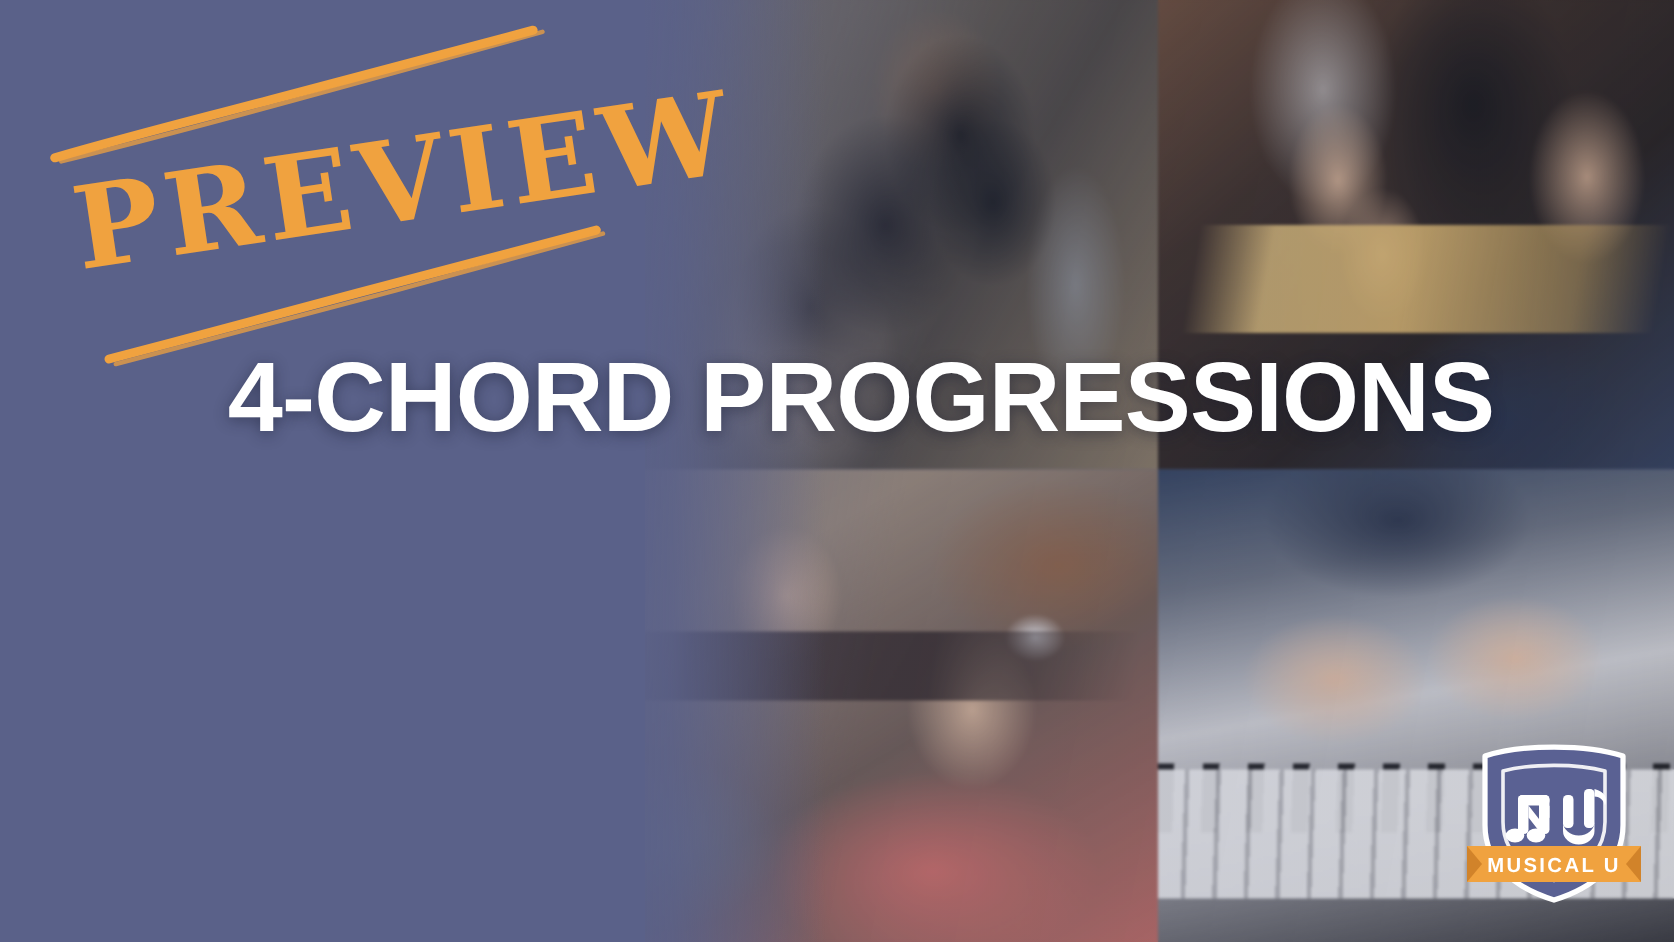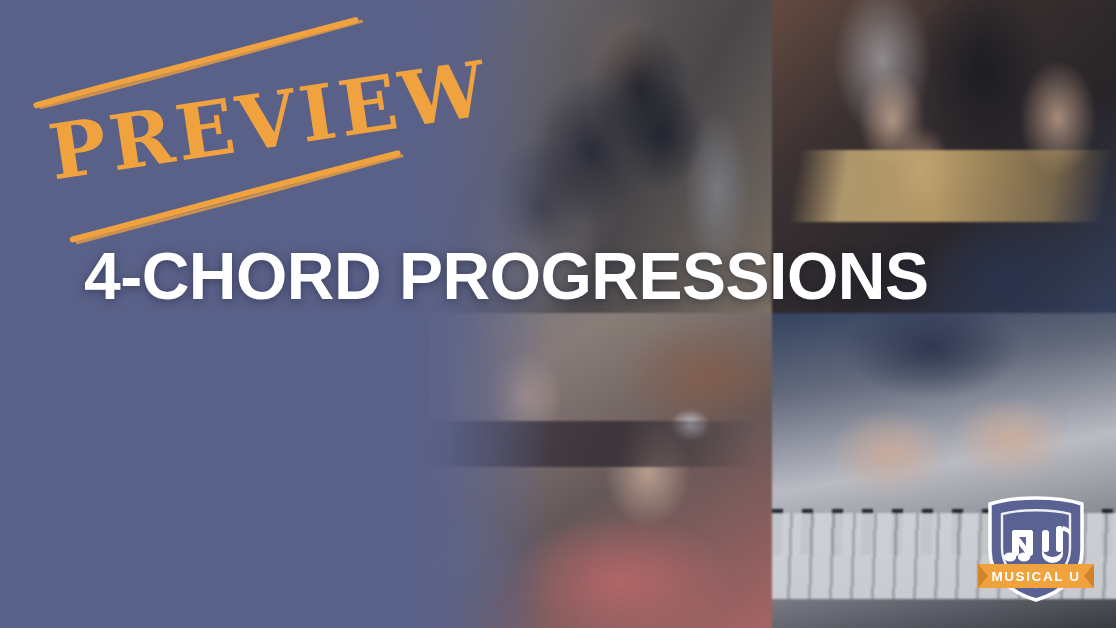--- a/index.html
+++ b/index.html
@@ -127,22 +127,23 @@
     font-family: "DejaVu Serif", serif;
     font-weight: 700;
     font-size: 76px;
     letter-spacing: 4px;
     fill: #f0a23f;
   }
 
   
   .title-block {
     position: absolute;
-    left: 84px; top: 236px;
+    left: 84px; top: 224px;
     width: 980px;
+    text-align: center;
   }
   .title-line {
     margin: 0;
     color: #ffffff;
     font-family: "Liberation Sans", sans-serif;
     font-weight: 700;
     font-size: 66px;
     line-height: 80px;
     letter-spacing: -0.5px;
     white-space: nowrap;

